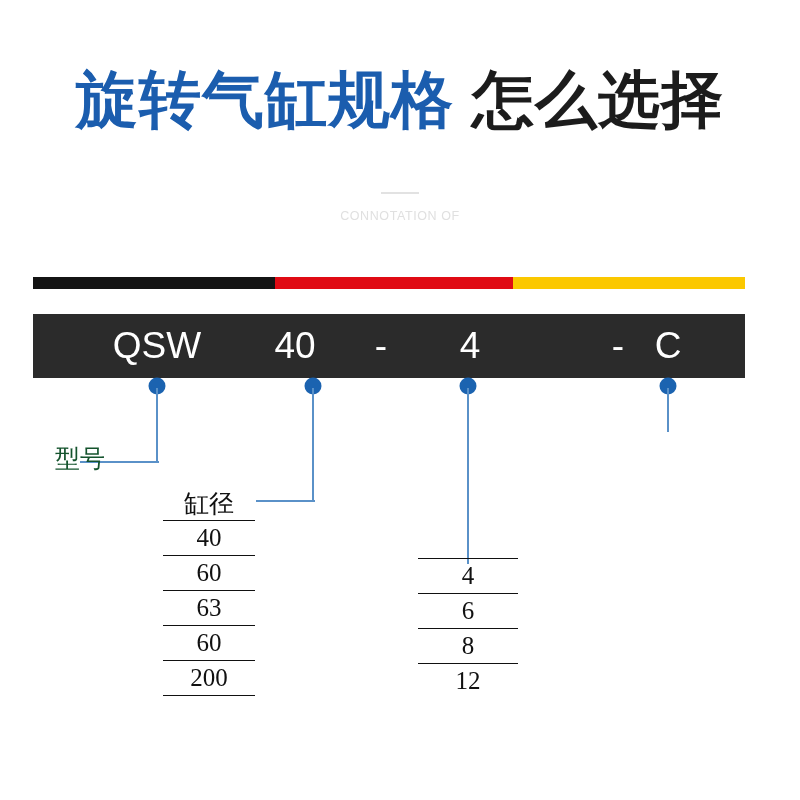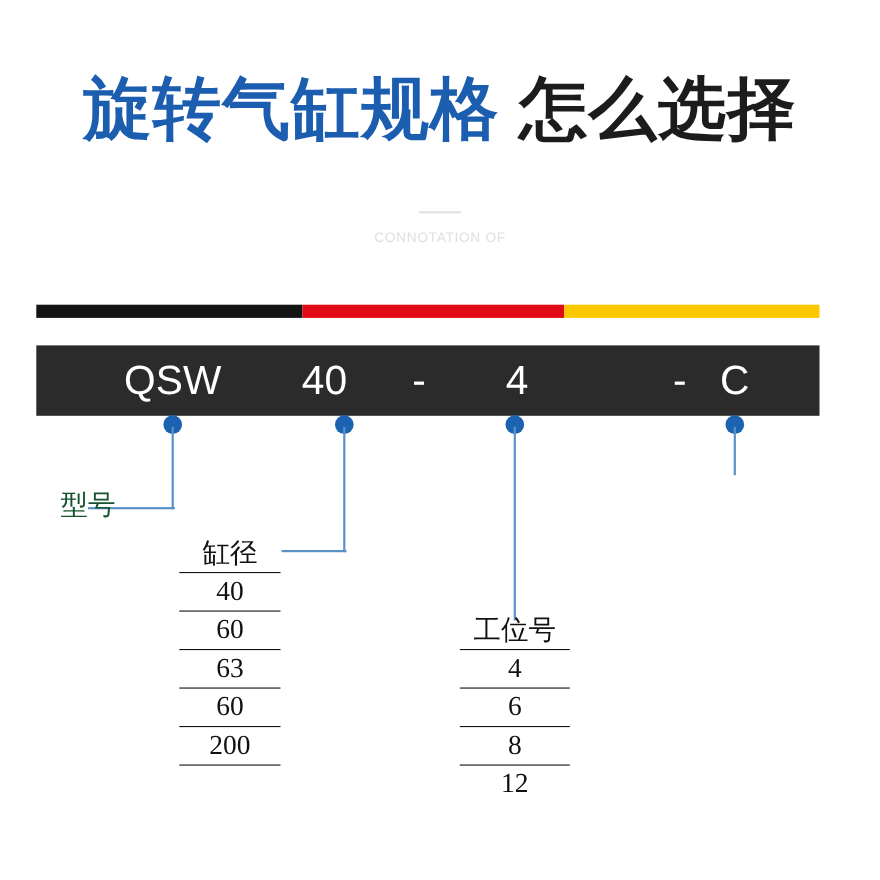--- a/index.html
+++ b/index.html
@@ -207,21 +207,20 @@
       <div class="spec-row">63</div>
       <div class="spec-row">60</div>
       <div class="spec-row">200</div>
     </div>
   </div>
 
   <div class="dot" style="left: 468px; top: 386px; background: rgb(27, 99, 176);"></div>
   <div class="vline" style="left: 468px; top: 388px; height: 176px; background: rgb(90, 145, 200);"></div>
 
   <div class="spec" style="left:418px; top:558px; width:100px;">
-    <div class="spec-head">工位号</div>
     <div class="spec-rows">
       <div class="spec-row">4</div>
       <div class="spec-row">6</div>
       <div class="spec-row">8</div>
       <div class="spec-row no-rule">12</div>
     </div>
   </div>
 
   <div class="dot" style="left: 668px; top: 386px; background: rgb(27, 99, 176);"></div>
   <div class="vline" style="left: 668px; top: 388px; height: 44px; background: rgb(90, 145, 200);"></div>

